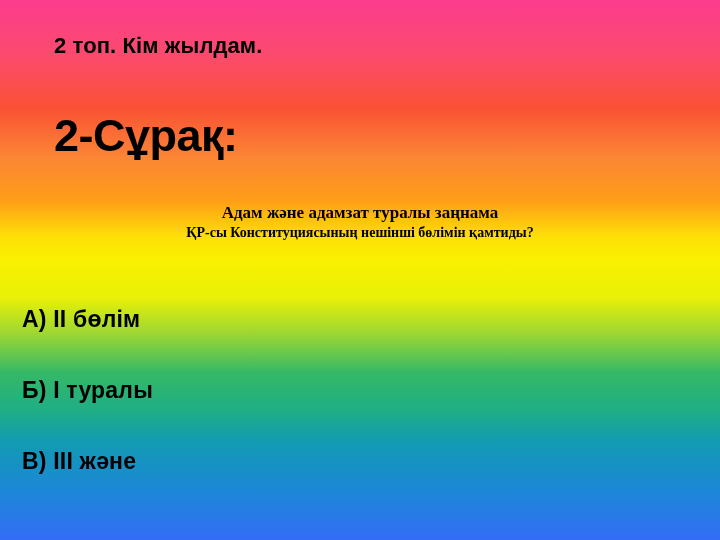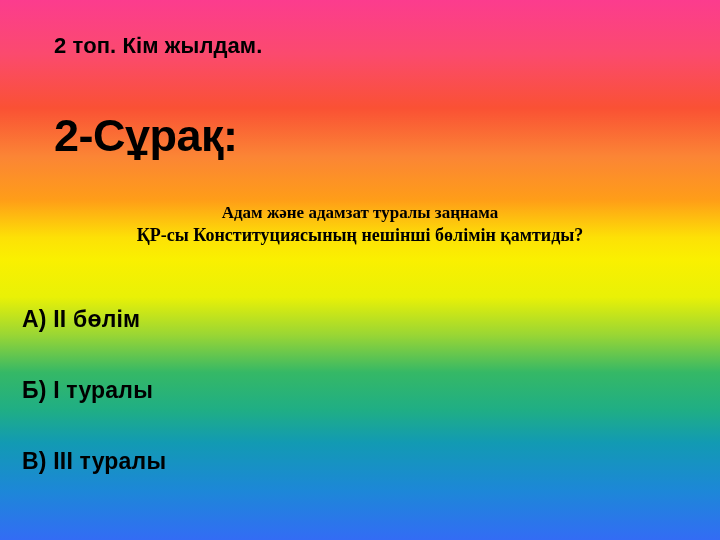--- a/index.html
+++ b/index.html
@@ -78,21 +78,21 @@
     margin-top: 8px;
   }
   .question-body .q-line {
     display: block;
     white-space: nowrap;
   }
   .question-body .q-line.line-1 {
     font-size: 17px;
   }
   .question-body .q-line.line-2 {
-    font-size: 18px;
+    font-size: 14px;
   }
 
   
   .options {
     position: absolute;
     left: 22px;
     top: 304px;
     width: 600px;
   }
   .option {
@@ -119,16 +119,16 @@
   <div class="question-heading">2-Сұрақ:</div>
 
   <div class="question-body">
     <span class="q-line line-1">Адам және адамзат туралы заңнама</span>
     <span class="q-line line-2">ҚР-сы Конституциясының нешінші бөлімін қамтиды?</span>
   </div>
 
   <div class="options">
     <div class="option">А) II бөлім</div>
     <div class="option">Б) I туралы</div>
-    <div class="option">В) III туралы</div>
+    <div class="option">В) III және</div>
   </div>
 
 </div>
 
 </body></html>

